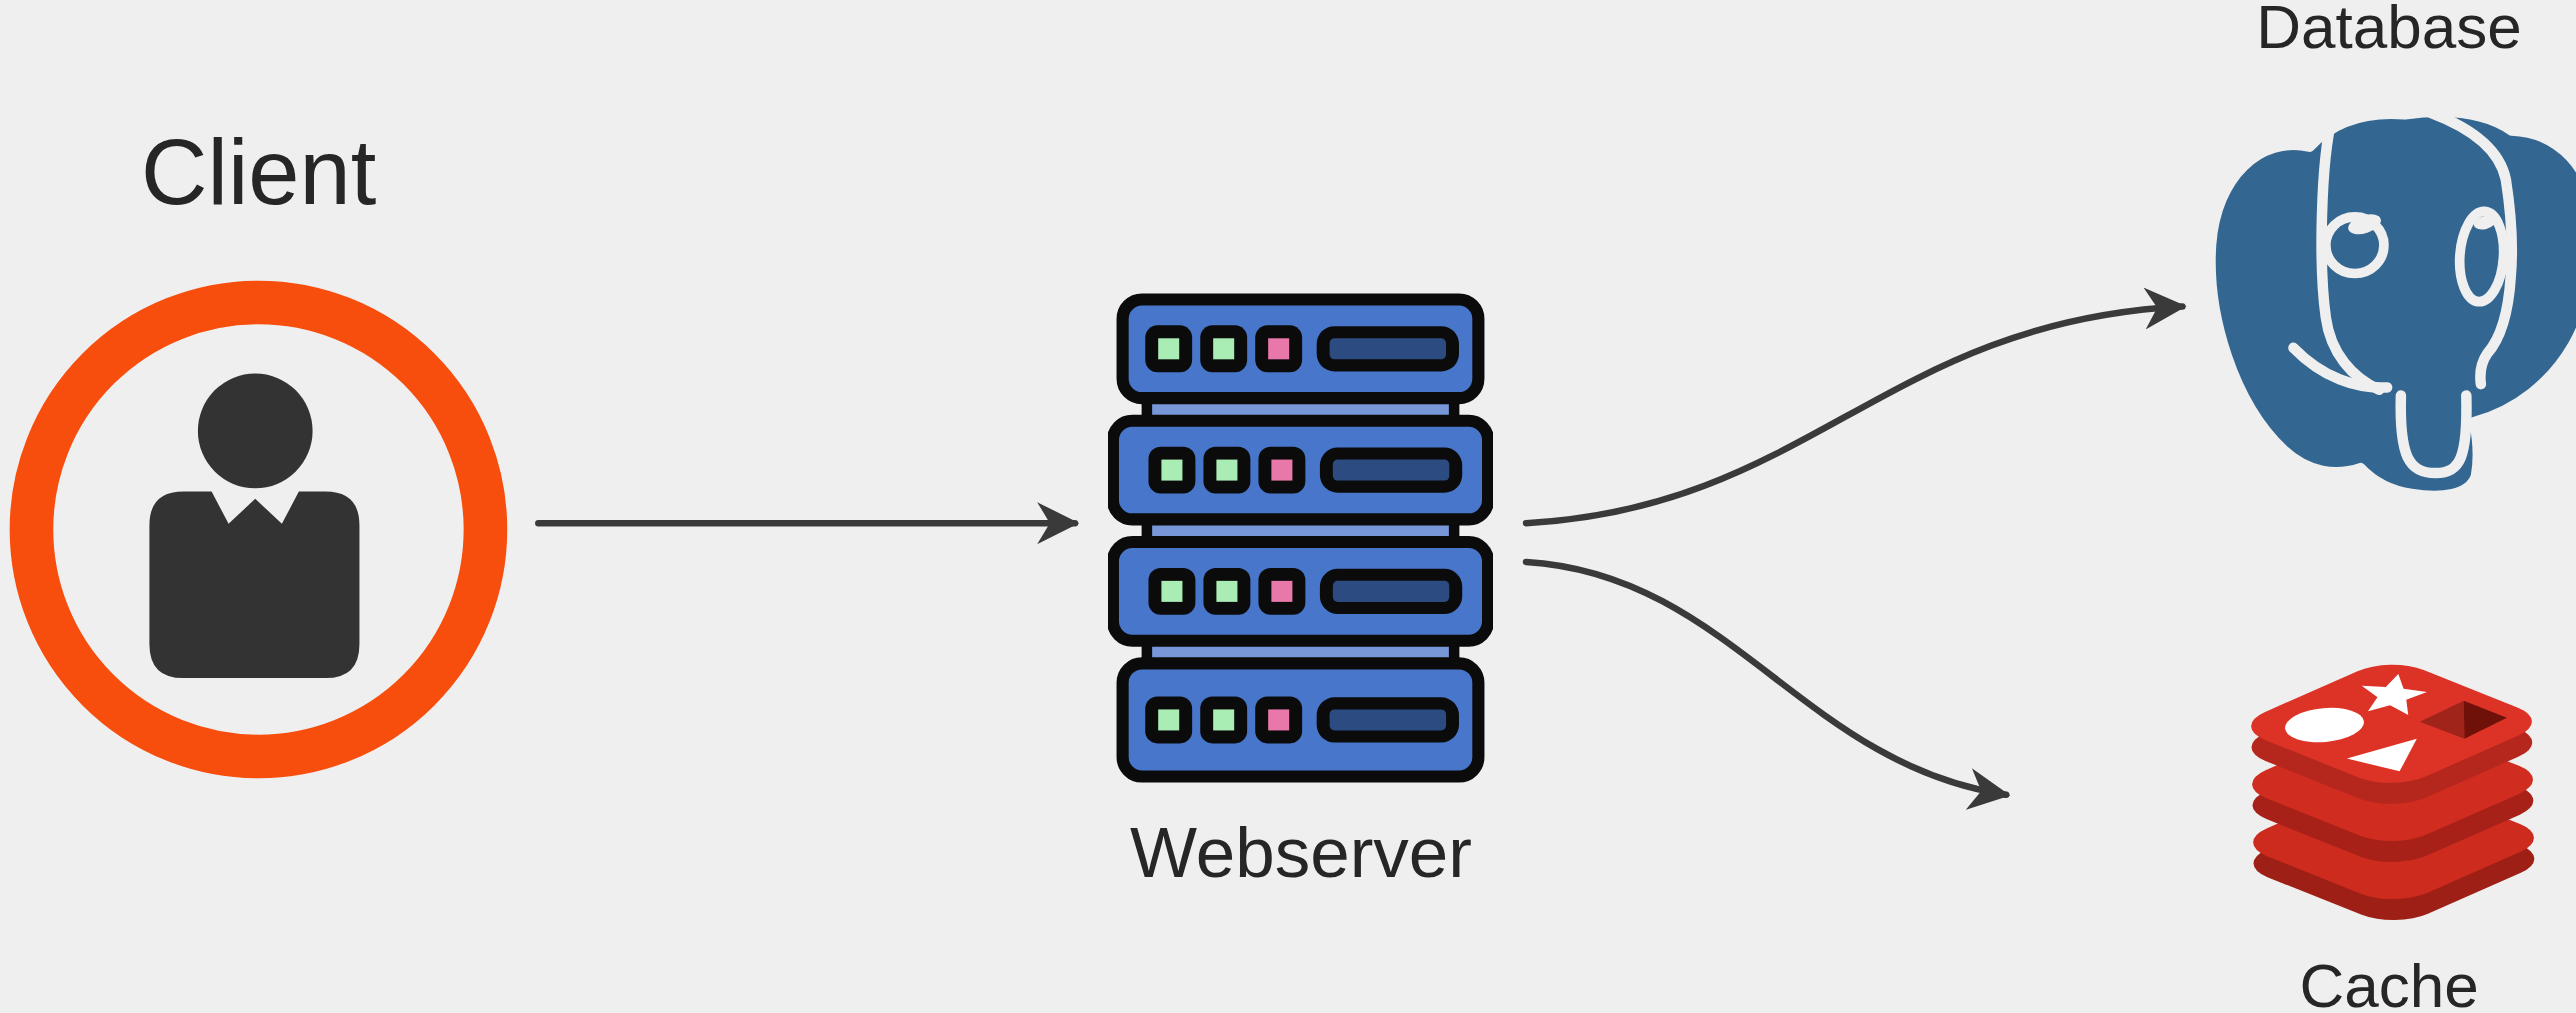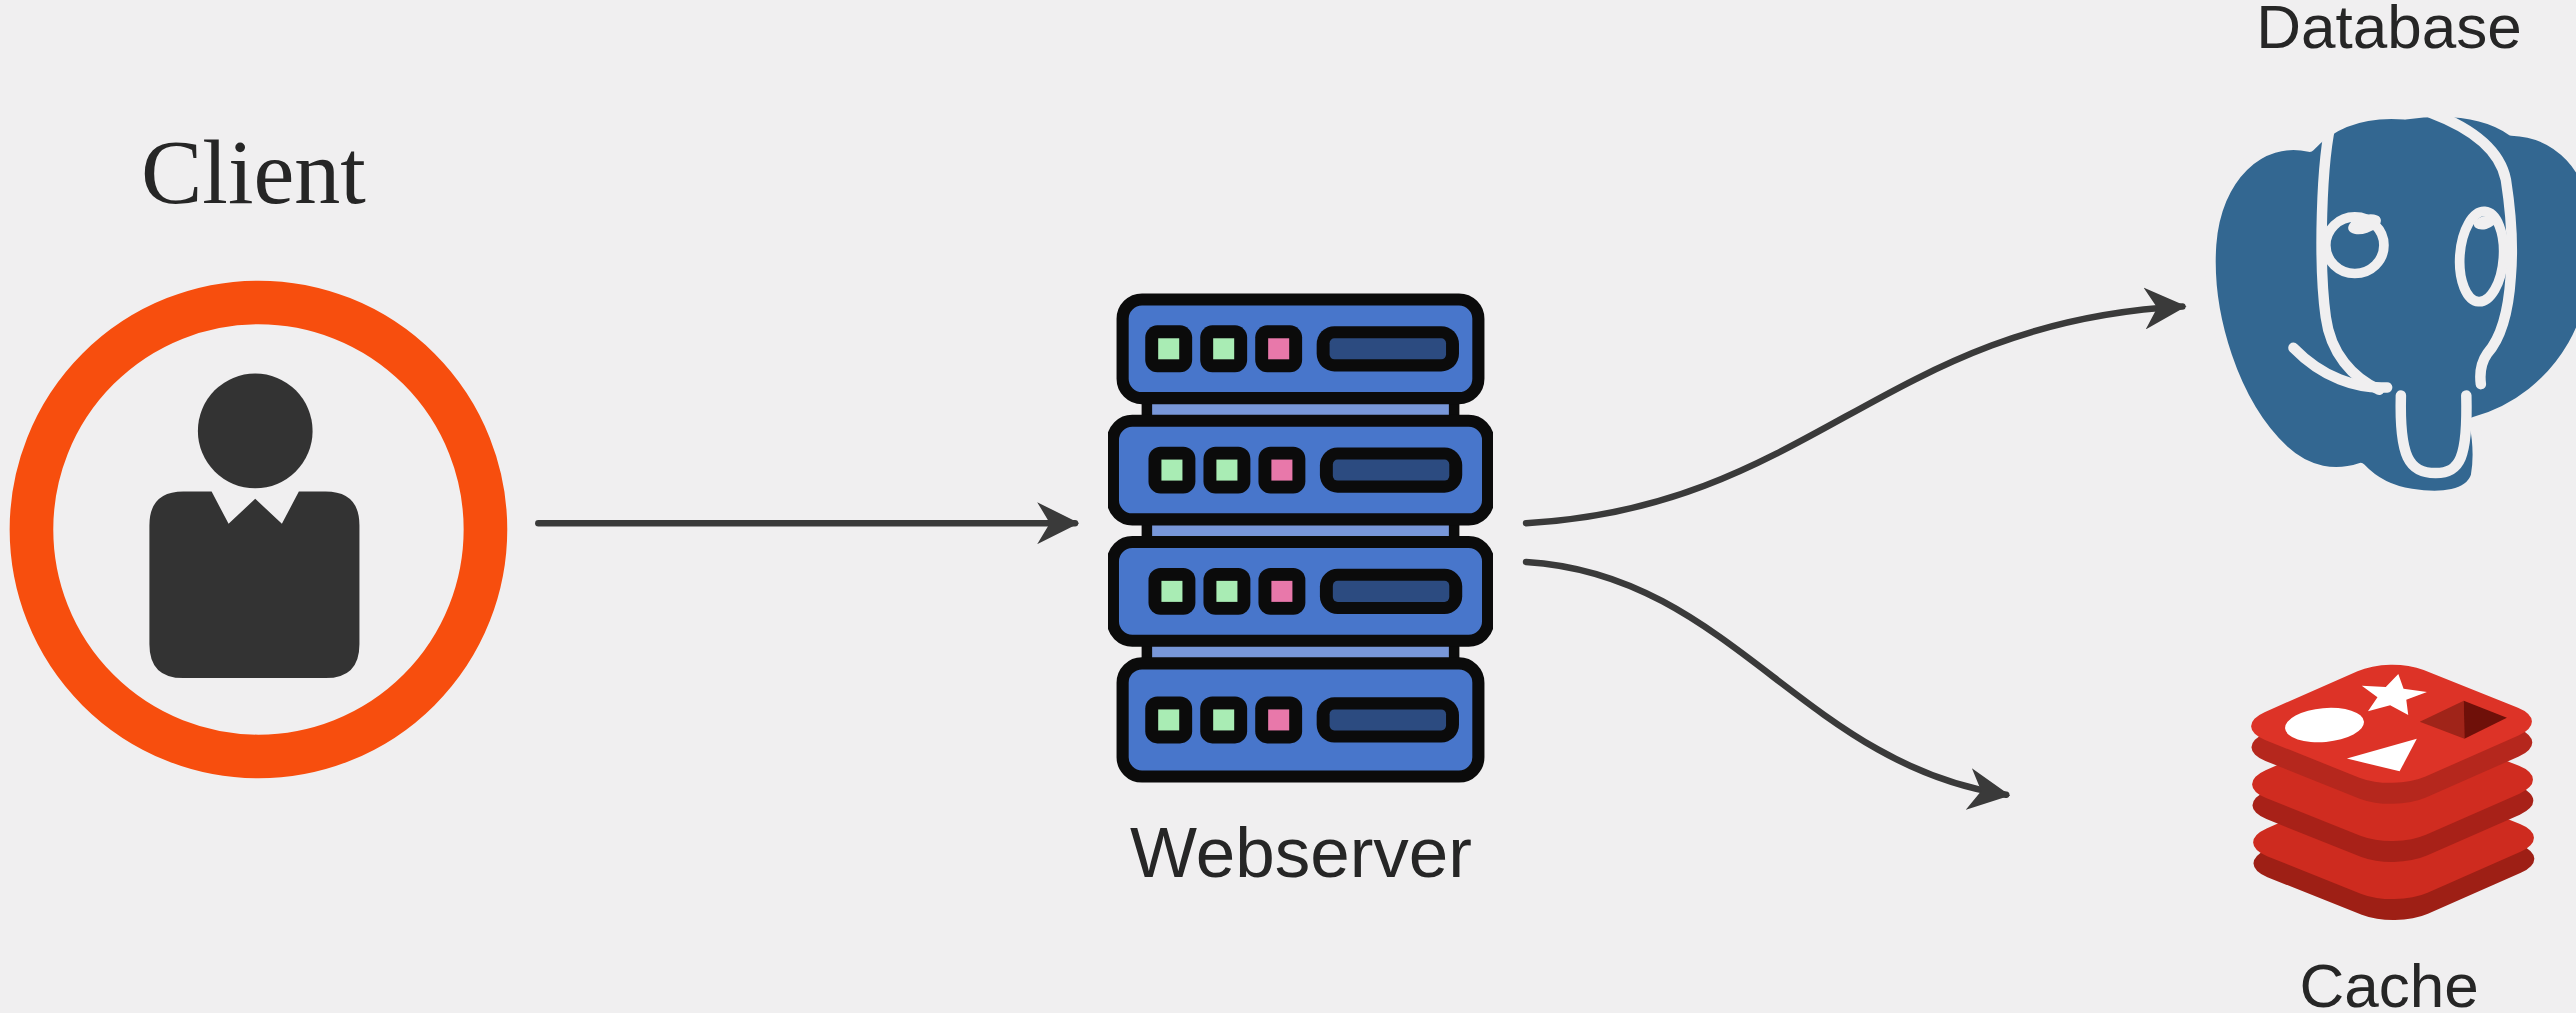--- a/index.html
+++ b/index.html
@@ -11,21 +11,21 @@
     font-family:"Liberation Sans", sans-serif;
   }
   .abs{position:absolute;}
   .label{
     position:absolute;
     color:#262626;
     line-height:1;
     white-space:nowrap;
     text-align:center;
   }
-  .label-client{left:141px;top:126px;font-size:92px;text-align:left;font-family:Liberation Serif, serif;}
+  .label-client{left:141px;top:126px;font-size:92px;text-align:left;}
   .label-webserver{left:1099px;top:817px;width:404px;font-size:71px;}
   .label-database{left:2187px;top:-4px;width:404px;font-size:62px;}
   .label-cache{left:2187px;top:955px;width:404px;font-size:62px;}
   svg{display:block;}
 </style>
 </head>
 <body>
 
 <div class="canvas">
 

